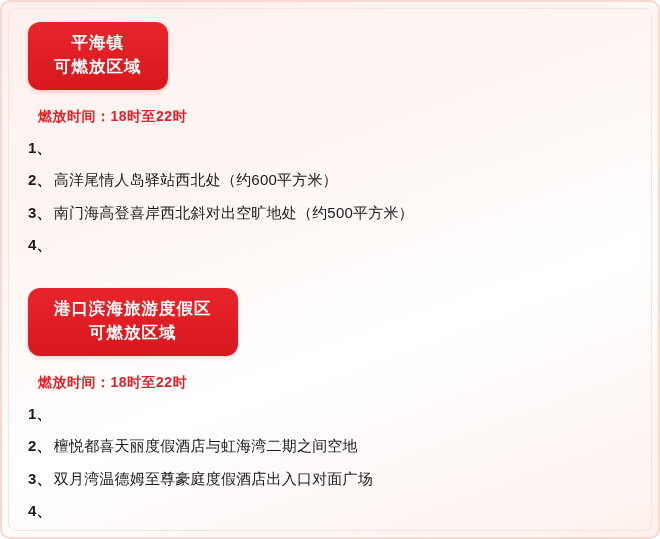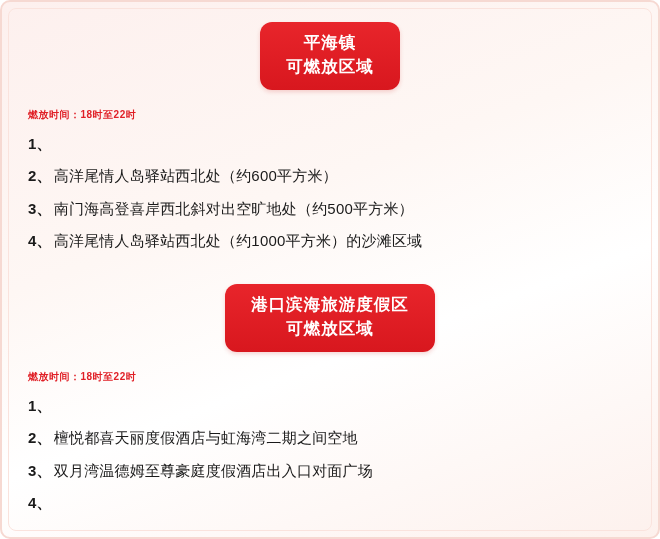--- a/index.html
+++ b/index.html
@@ -29,21 +29,21 @@
     border: 1px solid #fae3dd;
     border-radius: 8px;
     pointer-events: none;
   }
   .section {
     position: relative;
     padding: 0 26px;
   }
   .badge-wrap {
     display: flex;
-    justify-content: center;
+    justify-content: flex-start;
   }
   .badge {
     background: #e01f26;
     background: linear-gradient(180deg, #e8252b 0%, #d8171e 100%);
     color: #ffffff;
     border-radius: 12px;
     padding: 9px 26px 11px 26px;
     text-align: center;
     line-height: 1.45;
     font-size: 16.5px;
@@ -51,23 +51,23 @@
     letter-spacing: 1px;
     box-shadow: 0 2px 4px rgba(200, 30, 30, 0.18);
   }
   .badge span {
     display: block;
     white-space: nowrap;
   }
   .time-line {
     color: #e01f26;
     font-weight: bold;
-    font-size: 10px;
+    font-size: 14px;
     letter-spacing: 0.5px;
-    margin: 18px 0 6px 0;
+    margin: 18px 0 6px 10px;
   }
   ol.list {
     list-style: none;
     margin: 0;
     padding: 0;
   }
   ol.list li {
     display: flex;
     align-items: flex-start;
     font-size: 15px;
@@ -109,21 +109,20 @@
       <li>
         <span class="num">2、</span>
         <span class="txt">高洋尾情人岛驿站西北处（约600平方米）</span>
       </li>
       <li>
         <span class="num">3、</span>
         <span class="txt">南门海高登喜岸西北斜对出空旷地处（约500平方米）</span>
       </li>
       <li>
         <span class="num">4、</span>
-        <span class="txt">高洋尾情人岛驿站西北处（约1000平方米）的沙滩区域</span>
       </li>
     </ol>
   </div>
 
   <div class="section block-2">
     <div class="badge-wrap">
       <div class="badge">
         <span>港口滨海旅游度假区</span>
         <span>可燃放区域</span>
       </div>

